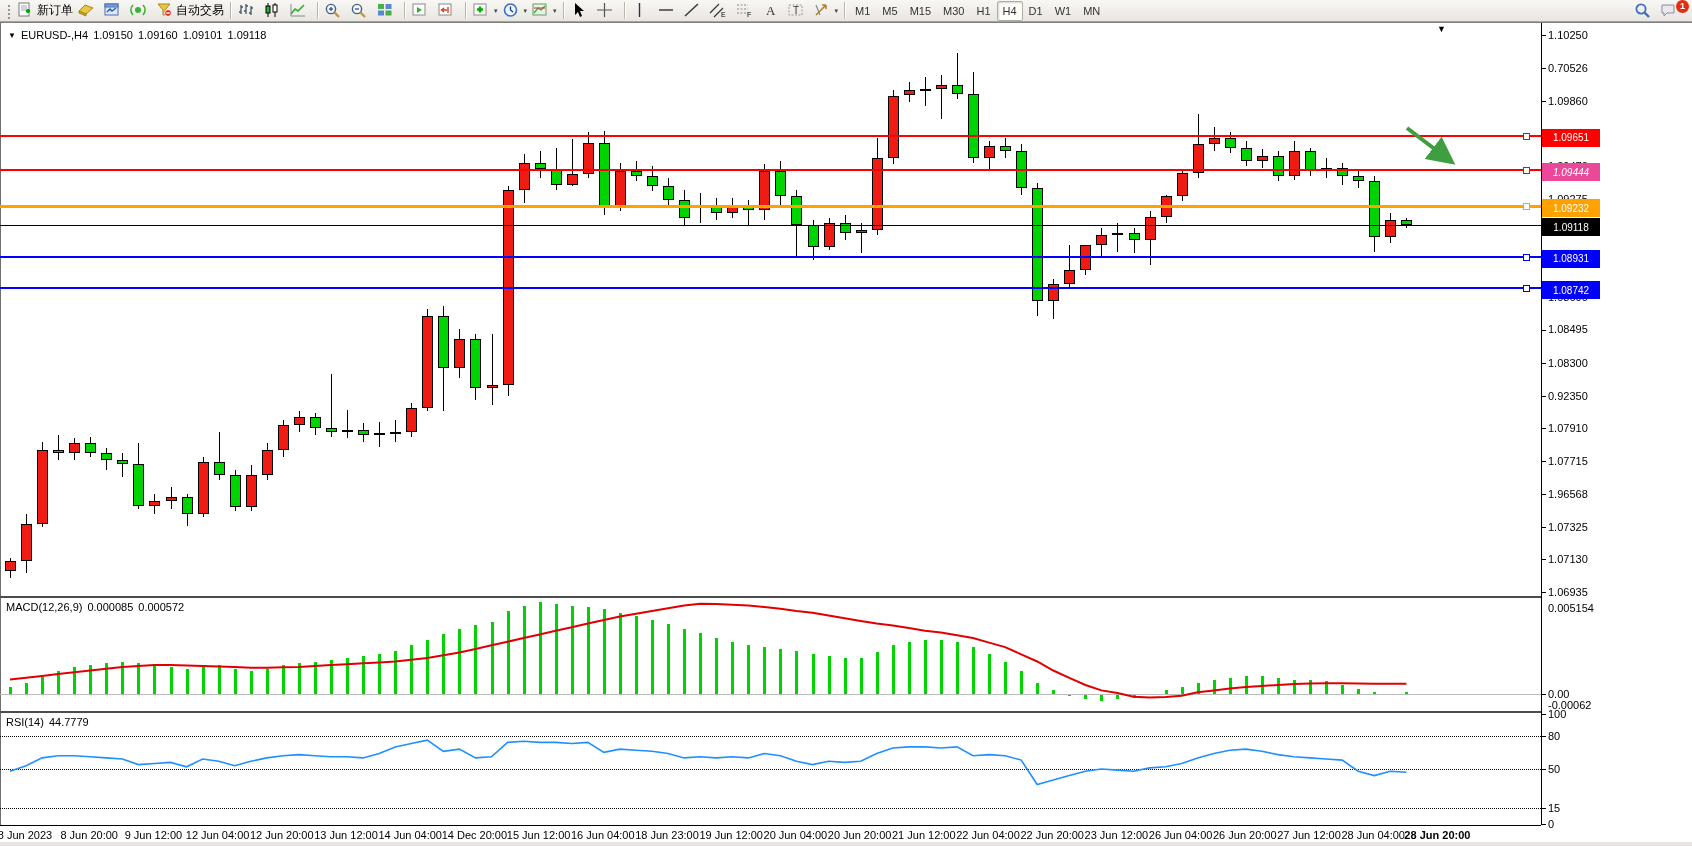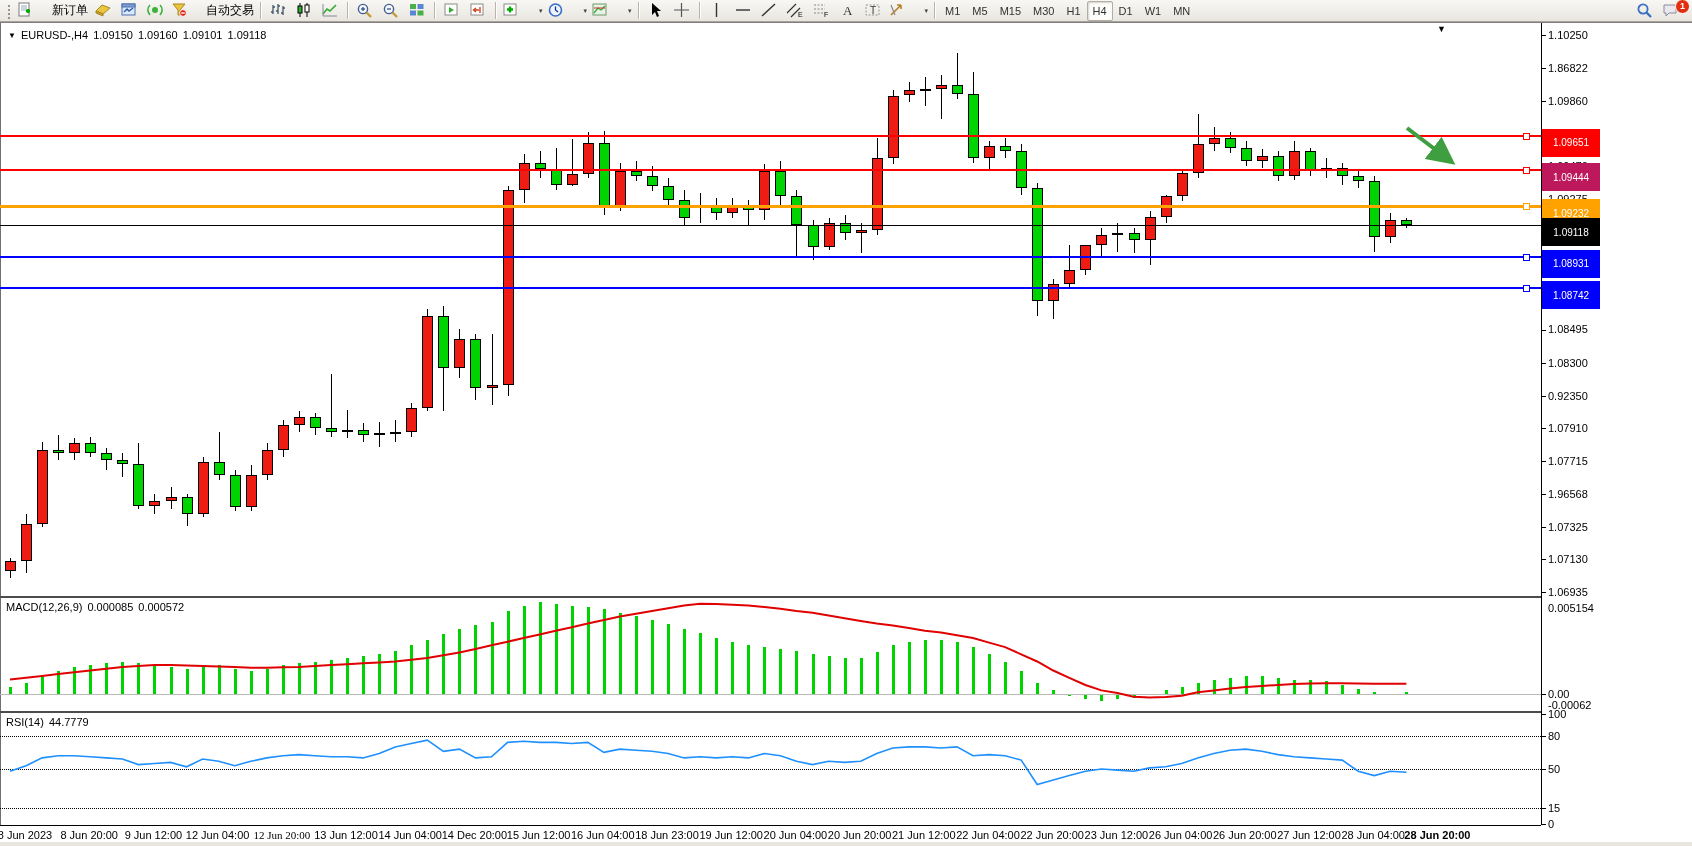--- a/index.html
+++ b/index.html
@@ -2,41 +2,41 @@
 <html><head>
 <meta charset="utf-8">
 <style>
   html,body{margin:0;padding:0;background:#fff;}
   #app{position:relative;width:1692px;height:846px;overflow:hidden;
        font-family:"Liberation Sans",sans-serif;font-size:11px;color:#000;background:#fff;}
   
   #toolbar{position:absolute;left:0;top:0;width:1692px;height:22px;
            background:linear-gradient(#f8f7f4,#e9e6e0);
            border-bottom:1px solid #a9a29a;display:flex;align-items:center;padding-left:3px;box-sizing:border-box;}
-  .tbtn{height:16px;min-width:22px;display:flex;align-items:center;justify-content:center;
-        gap:18px;padding:0 2px;cursor:default;}
+  .tbtn{height:16px;min-width:22px;display:flex;align-items:center;
+        gap:3px;padding:0 2px;cursor:default;}
   .tbtn span.lbl{font-size:12px;white-space:nowrap;}
   .sep{width:1px;height:17px;background:#b9b3a9;box-shadow:1px 0 0 #ffffff;margin:0 4px;}
   .grip{width:5px;height:16px;margin:0 3px;
         background-image:radial-gradient(circle,#9a948b 1px,transparent 1.2px);
         background-size:4px 4px;background-position:1px 1px;}
   .caret{font-size:7px;color:#444;margin-left:1px;}
   .tf{font-size:11px;color:#333;padding:2px 6px;height:16px;line-height:16px;}
   .tf.active{background:#fdfdfc;border:1px solid #b2ada4;border-radius:2px;padding:1px 5px;box-shadow:inset 1px 1px 2px #d7d3cb;}
   #tb-right{margin-left:auto;display:flex;align-items:center;margin-right:8px;position:relative;}
   #badge{position:absolute;top:-4px;right:-6px;width:13px;height:13px;border-radius:50%;
          background:#e03010;color:#fff;font-size:9px;font-weight:bold;display:flex;align-items:center;justify-content:center;border:1px solid #fff;}
   
   #chart-area{position:absolute;left:0;top:22px;width:1692px;height:824px;background:#fff;
               border-top:1px solid #7f7f7f;box-sizing:border-box;}
   #title{position:absolute;left:8px;top:6px;display:flex;gap:5px;align-items:center;font-size:11px;}
   #title .tri{font-size:8px;}
   .axis-label{position:absolute;left:1548px;font-size:11px;color:#000;}
   .tickdash{position:absolute;left:1541px;width:5px;height:1px;background:#000;}
-  .price-tag{position:absolute;left:1542px;width:58px;height:28px;font-size:10px;color:#fff;
+  .price-tag{position:absolute;left:1542px;width:58px;height:18px;font-size:10px;color:#fff;
              display:flex;align-items:center;justify-content:center;}
   .hline{position:absolute;left:0;}
   .hsq{position:absolute;width:7px;height:7px;background:#fff;box-sizing:border-box;}
   .wick{position:absolute;width:1px;background:#000;}
   .body{position:absolute;width:11px;box-sizing:border-box;border:1px solid #000;}
   .mbar{position:absolute;width:3px;background:#00d400;}
   .dotted{position:absolute;left:0;width:1541px;height:0;border-top:1px dotted #000;}
   .ind-label{position:absolute;left:6px;font-size:11px;color:#000;display:flex;gap:5px;}
   .datelbl{position:absolute;top:806px;font-size:11px;color:#000;transform:translateX(-50%);white-space:nowrap;}
   .panesep{position:absolute;left:0;width:1541px;height:2px;background:#4c4c4c;}
@@ -260,21 +260,21 @@
       <span>1.09101</span>
       <span>1.09118</span>
     </div>
     <div id="plot-rborder"></div>
     <div id="axis-bborder"></div>
   <div class="panesep" style="top: 573px;"></div>
       <div class="panesep" style="top: 688px;"></div>
       <div class="tickdash" style="top: 12px;"></div>
       <div class="axis-label" style="top: 6px;">1.10250</div>
       <div class="tickdash" style="top: 44.7731px;"></div>
-      <div class="axis-label" style="top: 38.7731px;">1.86822</div>
+      <div class="axis-label" style="top: 38.7731px;">0.70526</div>
       <div class="tickdash" style="top: 77.5461px;"></div>
       <div class="axis-label" style="top: 71.5461px;">1.09860</div>
       <div class="tickdash" style="top: 110.319px;"></div>
       <div class="axis-label" style="top: 104.319px;">1.09665</div>
       <div class="tickdash" style="top: 143.092px;"></div>
       <div class="axis-label" style="top: 137.092px;">1.09470</div>
       <div class="tickdash" style="top: 175.865px;"></div>
       <div class="axis-label" style="top: 169.865px;">1.09275</div>
       <div class="tickdash" style="top: 208.638px;"></div>
       <div class="axis-label" style="top: 202.638px;">1.09080</div>
@@ -474,21 +474,21 @@
       <div class="body" style="left: 1369.25px; top: 158.218px; height: 55.4621px; background: rgb(0, 212, 0);"></div>
       <div class="wick" style="left: 1390.3px; top: 190.151px; height: 30.2521px;"></div>
       <div class="body" style="left: 1385.3px; top: 196.874px; height: 16.8067px; background: rgb(238, 28, 18);"></div>
       <div class="wick" style="left: 1406.35px; top: 195.193px; height: 9.91595px;"></div>
       <div class="body" style="left: 1401.35px; top: 196.874px; height: 5.37814px; background: rgb(0, 212, 0);"></div>
       <div class="hline" style="top: 111.672px; width: 1541px; height: 2px; background: rgb(254, 0, 0);"></div>
       <div class="hsq" style="left: 1523px; top: 109.672px; border: 1px solid rgb(254, 0, 0);"></div>
       <div class="price-tag" style="top: 105.672px; background: rgb(254, 0, 0);">1.09651</div>
       <div class="hline" style="top: 146.462px; width: 1541px; height: 2px; background: rgb(254, 0, 0);"></div>
       <div class="hsq" style="left: 1523px; top: 144.462px; border: 1px solid rgb(254, 0, 0);"></div>
-      <div class="price-tag" style="top: 140.462px; background: #be185d;">1.09444</div>
+      <div class="price-tag" style="top: 140.462px; background: #ec4899; font-style: italic;">1.09444</div>
       <div class="hline" style="top: 181.592px; width: 1541px; height: 3px; background: rgb(255, 162, 0);"></div>
       <div class="hsq" style="left: 1523px; top: 180.092px; border: 1px solid rgb(255, 162, 0);"></div>
       <div class="price-tag" style="top: 176.092px; background: rgb(255, 162, 0);">1.09232</div>
       <div class="hline" style="top: 201.752px; width: 1541px; height: 1px; background: rgb(0, 0, 0);"></div>
       <div class="price-tag" style="top: 195.252px; background: rgb(0, 0, 0);">1.09118</div>
       <div class="hline" style="top: 232.68px; width: 1541px; height: 2px; background: rgb(0, 0, 254);"></div>
       <div class="hsq" style="left: 1523px; top: 230.68px; border: 1px solid rgb(0, 0, 254);"></div>
       <div class="price-tag" style="top: 226.68px; background: rgb(0, 0, 254);">1.08931</div>
       <div class="hline" style="top: 264.445px; width: 1541px; height: 2px; background: rgb(0, 0, 254);"></div>
       <div class="hsq" style="left: 1523px; top: 262.445px; border: 1px solid rgb(0, 0, 254);"></div>
@@ -606,21 +606,21 @@
       <div class="axis-label" style="top: 740px;">50</div>
       <div class="tickdash" style="top: 746px;"></div>
       <div class="axis-label" style="top: 778.745px;">15</div>
       <div class="tickdash" style="top: 784.745px;"></div>
       <div class="axis-label" style="top: 795.35px;">0</div>
       <div class="tickdash" style="top: 801.35px;"></div>
       <div class="datelbl" style="left: 25px;">8 Jun 2023</div>
       <div class="datelbl" style="left: 89.2px;">8 Jun 20:00</div>
       <div class="datelbl" style="left: 153.4px;">9 Jun 12:00</div>
       <div class="datelbl" style="left: 217.6px;">12 Jun 04:00</div>
-      <div class="datelbl" style="left: 281.8px; font-family: Liberation Serif, serif;">12 Jun 20:00</div>
+      <div class="datelbl" style="left: 281.8px;">12 Jun 20:00</div>
       <div class="datelbl" style="left: 346px;">13 Jun 12:00</div>
       <div class="datelbl" style="left: 410.2px;">14 Jun 04:00</div>
       <div class="datelbl" style="left: 474.4px;">14 Dec 20:00</div>
       <div class="datelbl" style="left: 538.6px;">15 Jun 12:00</div>
       <div class="datelbl" style="left: 602.8px;">16 Jun 04:00</div>
       <div class="datelbl" style="left: 667px;">18 Jun 23:00</div>
       <div class="datelbl" style="left: 731.2px;">19 Jun 12:00</div>
       <div class="datelbl" style="left: 795.4px;">20 Jun 04:00</div>
       <div class="datelbl" style="left: 859.6px;">20 Jun 20:00</div>
       <div class="datelbl" style="left: 923.8px;">21 Jun 12:00</div>

